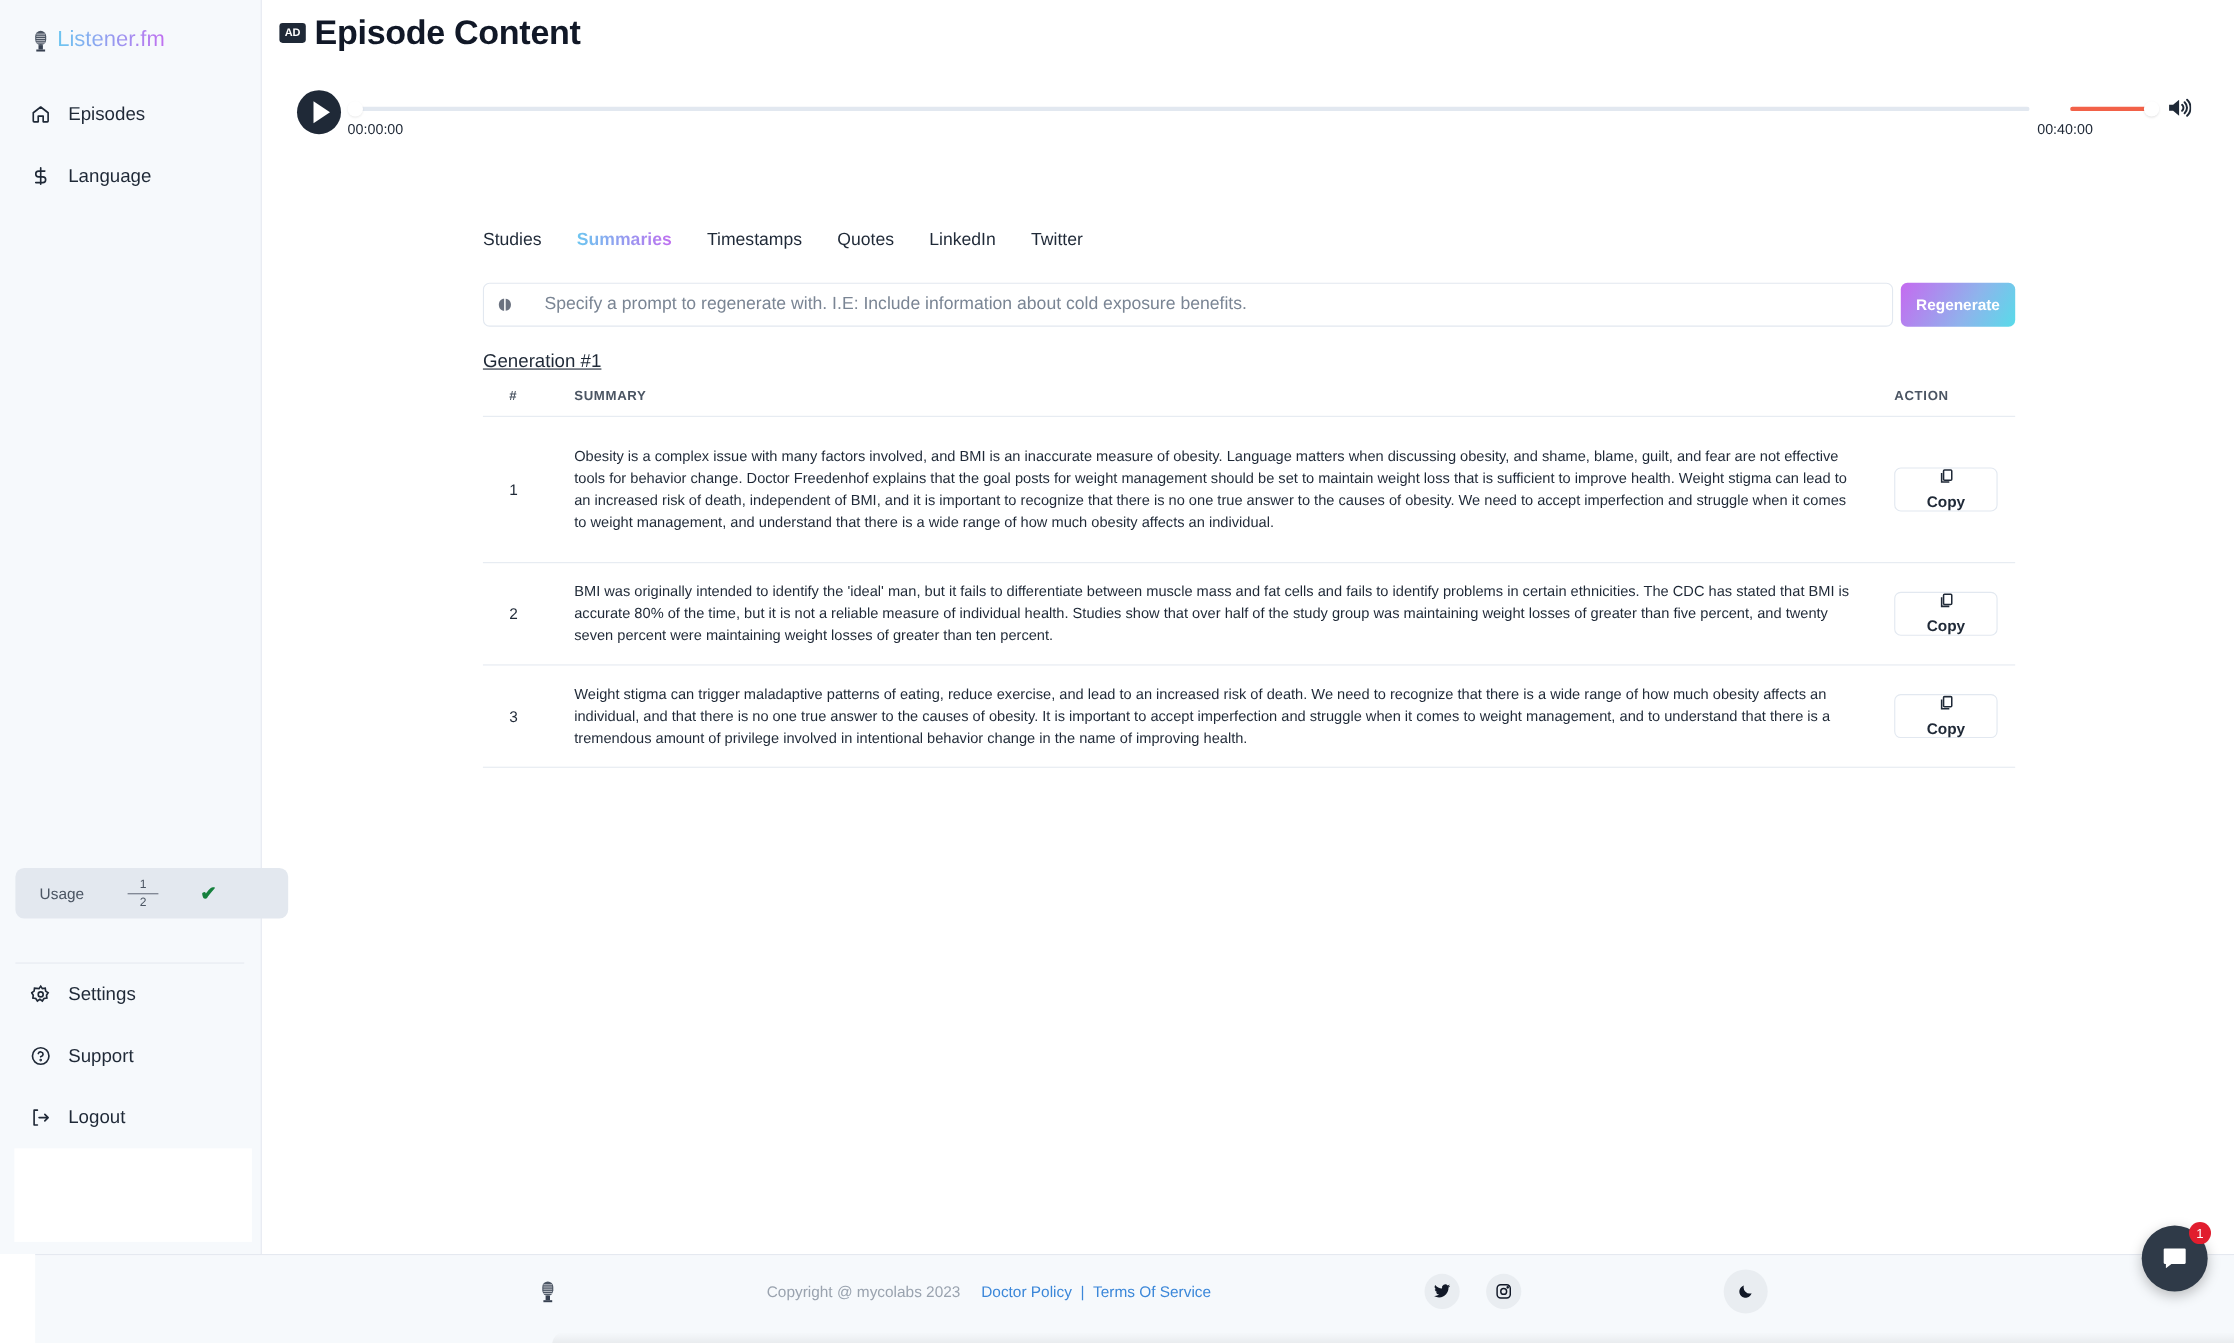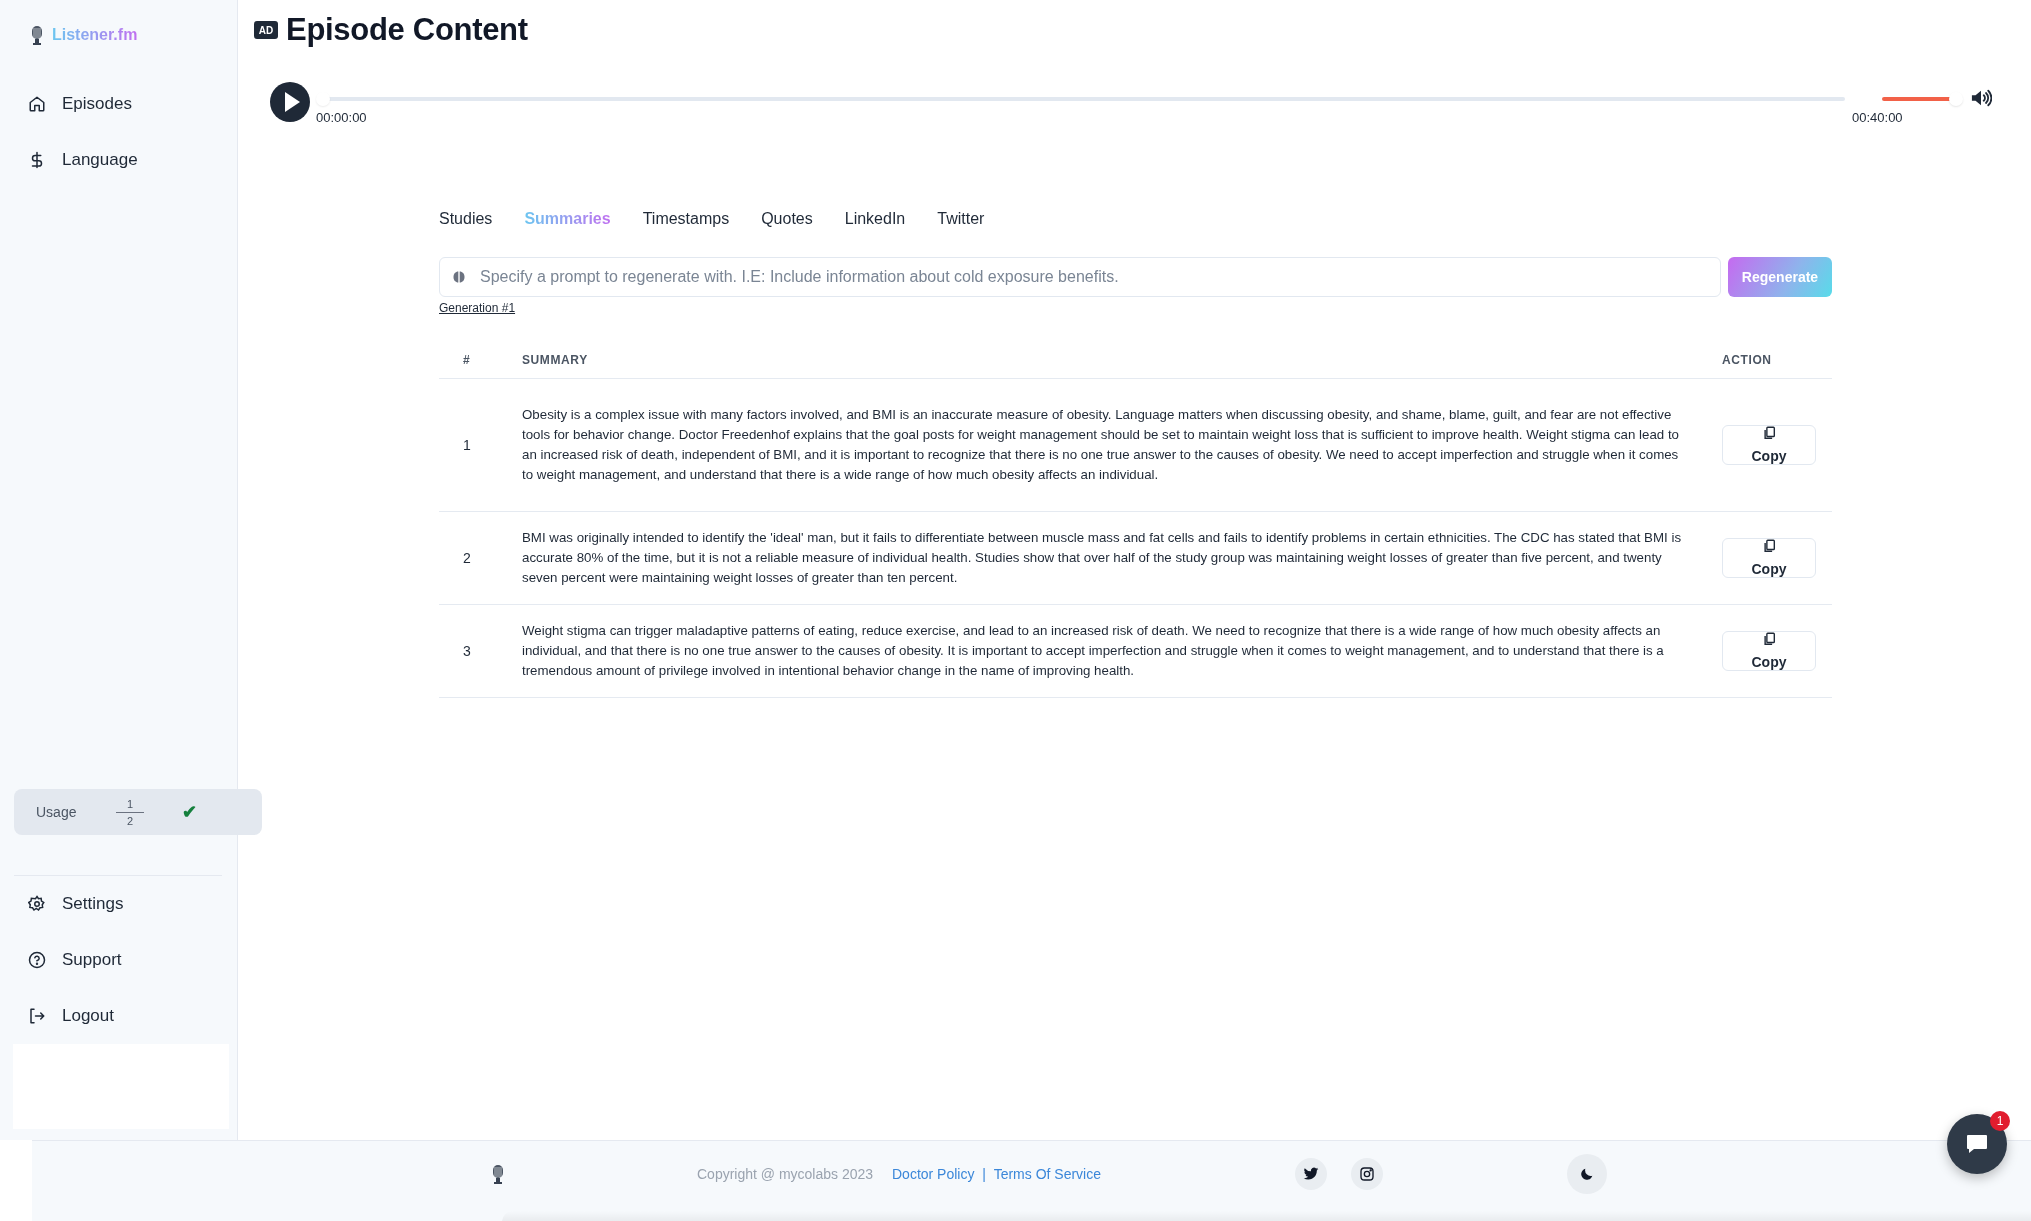--- a/index.html
+++ b/index.html
@@ -3,21 +3,21 @@
 <meta charset="utf-8">
 <style>
   * { box-sizing: border-box; margin: 0; padding: 0; }
   html, body { width: 2031px; height: 1221px; overflow: hidden; background: #ffffff; font-family: "Liberation Sans", sans-serif; color: #1f2937; }
   .app { position: relative; width: 2031px; height: 1221px; }
 
   
   .sidebar { position: absolute; left: 0; top: 0; width: 238px; height: 1140px; background: #f6f9fc; border-right: 1px solid #e5e9f0; }
   .brand { position: absolute; left: 30px; top: 25px; display: flex; align-items: center; gap: 8px; }
   .brand .mic { width: 14px; height: 20px; }
-  .brand-name { font-size: 16px; font-weight: bold; background: linear-gradient(90deg, #6cc6f0, #c070f0); -webkit-background-clip: text; background-clip: text; color: transparent; }
+  .brand-name { font-size: 20px; font-weight: normal; background: linear-gradient(90deg, #6cc6f0, #c070f0); -webkit-background-clip: text; background-clip: text; color: transparent; }
   .nav-item { position: absolute; left: 28px; display: flex; align-items: center; gap: 16px; font-size: 17px; color: #1f2937; cursor: pointer; }
   .nav-item svg { width: 18px; height: 18px; }
   .usage { position: absolute; left: 14px; top: 789px; width: 248px; height: 46px; background: #e3e8ef; border-radius: 8px; display: flex; align-items: center; padding: 0 22px; }
   .usage-label { font-size: 14px; color: #4b5563; width: 80px; }
   .usage-frac { display: flex; flex-direction: column; align-items: center; font-size: 11px; color: #4b5563; width: 28px; line-height: 14px; }
   .usage-frac .bar { width: 28px; height: 1px; background: #6b7280; margin: 1px 0; }
   .usage-check { margin-left: 38px; color: #15803d; font-size: 18px; font-weight: bold; }
   .sidebar-divider { position: absolute; left: 14px; top: 875px; width: 208px; height: 1px; background: #e5e9f0; }
   .sidebar-blank { position: absolute; left: 13px; top: 1044px; width: 216px; height: 85px; background: #ffffff; }
 
@@ -35,27 +35,27 @@
   .time-start { position: absolute; left: 46px; top: 28px; font-size: 13px; color: #1f2937; }
   .time-end { position: absolute; left: 1582px; top: 28px; font-size: 13px; color: #1f2937; }
   .volume-track { position: absolute; left: 1612px; top: 15px; width: 74px; height: 4px; background: #f26148; border-radius: 2px; }
   .volume-knob { position: absolute; left: 1679px; top: 10px; width: 14px; height: 14px; border-radius: 50%; background: #fff; box-shadow: 0 1px 2px rgba(0,0,0,.1); }
   .volume-icon { position: absolute; left: 1700px; top: 6px; width: 22px; height: 20px; cursor: pointer; }
 
   .tabs { position: absolute; left: 201px; top: 210px; display: flex; gap: 0; }
   .tab { font-size: 16px; color: #1f2937; margin-right: 32px; cursor: pointer; }
   .tab.active { font-weight: bold; background: linear-gradient(90deg, #6cc6f0, #c070f0); -webkit-background-clip: text; background-clip: text; color: transparent; }
 
-  .prompt { position: absolute; left: 201px; top: 257px; width: 1282px; height: 40px; border: 1px solid #e2e8f0; border-radius: 6px; display: flex; align-items: center; padding-left: 12px; }
+  .prompt { position: absolute; left: 201px; top: 257px; width: 1282px; height: 40px; border: 1px solid #e2e8f0; border-radius: 6px; display: flex; align-items: center; padding-left: 12px; gap: 15px; }
   .prompt .brain { width: 14px; height: 14px; margin-right: 14px; }
   .prompt input { border: none; outline: none; font-size: 16px; color: #6b7280; width: 1220px; font-family: "Liberation Sans", sans-serif; background: transparent; }
   .prompt input::placeholder { color: #7a8594; }
   .regen-btn { position: absolute; left: 1490px; top: 257px; width: 104px; height: 40px; border-radius: 6px; border: none; background: linear-gradient(120deg, #c56af0, #8eb4ec 60%, #58dbe9); color: #fff; font-size: 14px; font-weight: bold; font-family: "Liberation Sans", sans-serif; cursor: pointer; }
 
-  .gen-link { position: absolute; left: 201px; top: 301px; font-size: 12px; color: #1f2937; text-decoration: underline; cursor: pointer; }
+  .gen-link { position: absolute; left: 201px; top: 319px; font-size: 17px; color: #1f2937; text-decoration: underline; cursor: pointer; }
 
   .table { position: absolute; left: 201px; top: 342px; width: 1393px; }
   .thead { display: flex; height: 37px; align-items: center; border-bottom: 1px solid #e5eaf1; font-size: 12px; font-weight: bold; letter-spacing: 0.6px; color: #4b5563; }
   .col-num { width: 83px; text-align: center; }
   .col-sum { width: 1200px; padding-left: 0; }
   .col-act { width: 110px; }
   .thead .col-num { text-align: left; padding-left: 24px; }
   .row { display: flex; align-items: center; border-bottom: 1px solid #e5eaf1; font-size: 13.3px; color: #1f2937; }
   .row .col-num { text-align: left; padding-left: 24px; font-size: 14px; }
   .row .col-sum { line-height: 20px; padding: 0 40px 0 0; }

